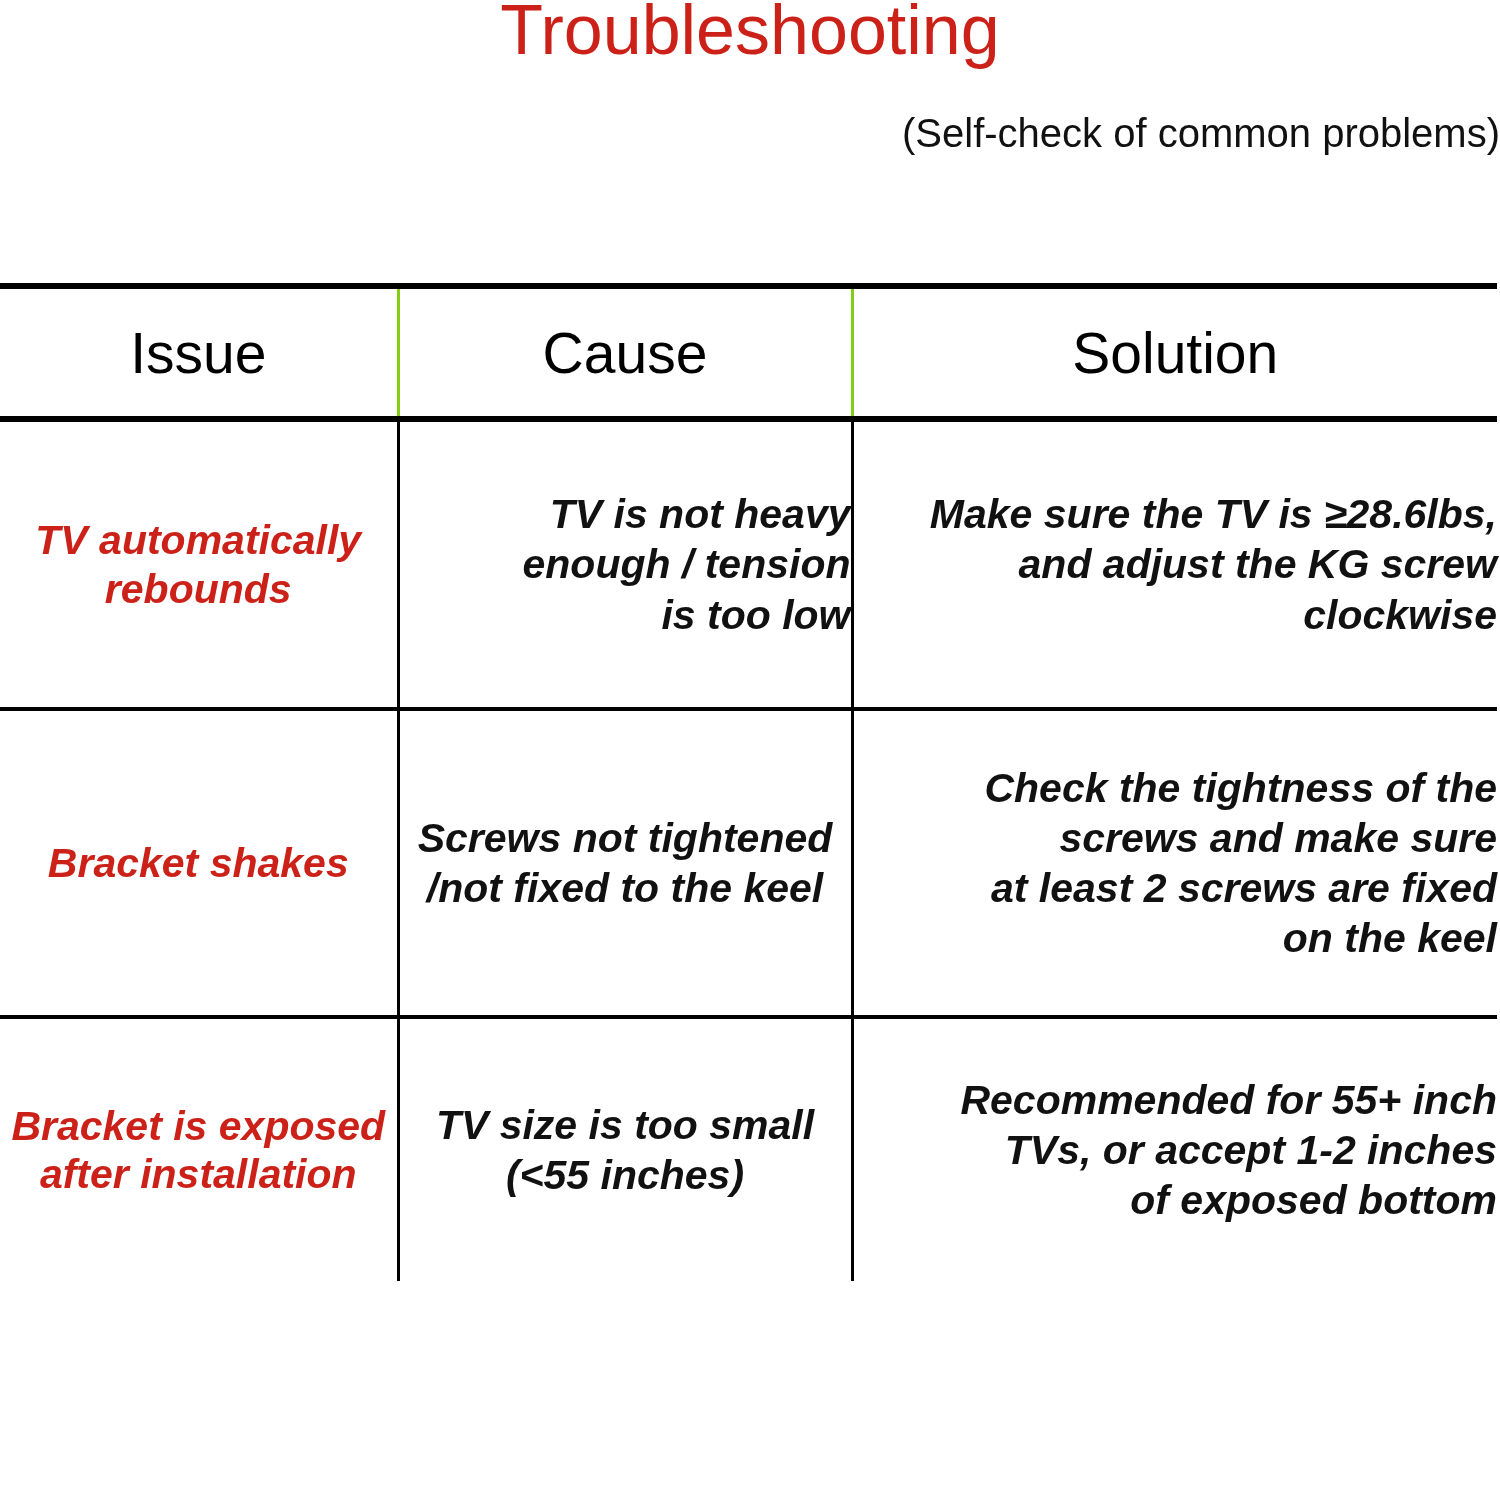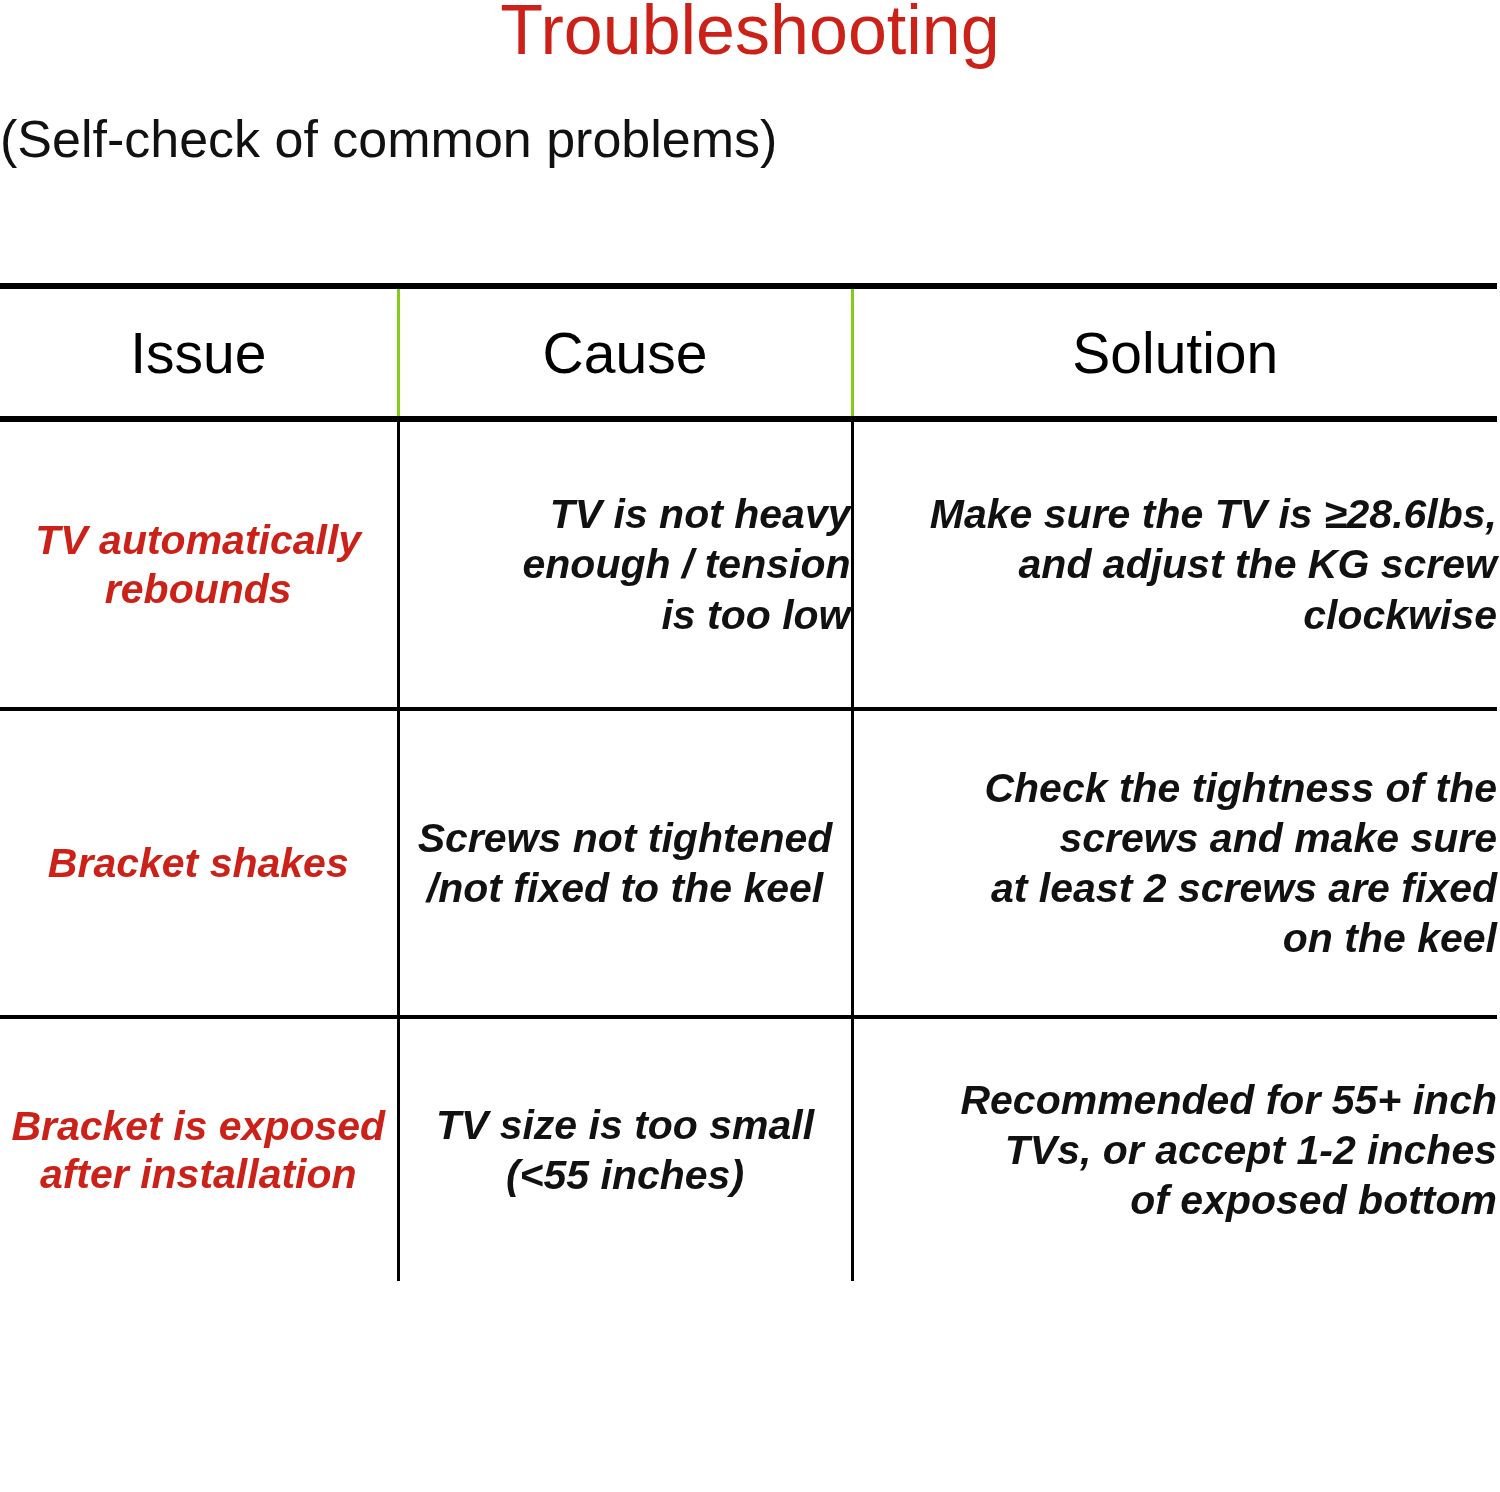--- a/index.html
+++ b/index.html
@@ -17,23 +17,23 @@
     text-align:center;
     color:#cc2118;
     font-size:70px;
     font-weight:400;
     letter-spacing:0px;
     line-height:1.05;
     white-space:nowrap;
   }
   .doc-subtitle{
     position:absolute;left:0;top:112px;width:1500px;
-    text-align:left;
+    text-align:right;
     color:#111111;
-    font-size:52px;
+    font-size:40px;
     font-weight:400;
     line-height:1.05;
     white-space:nowrap;
   }
 
   
   .table-wrap{
     position:absolute;
     left:0;top:243px;
     width:1500px;

